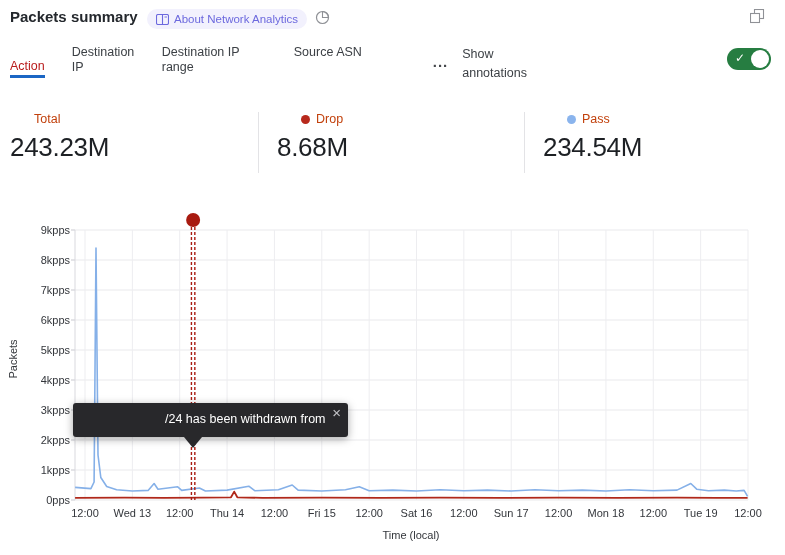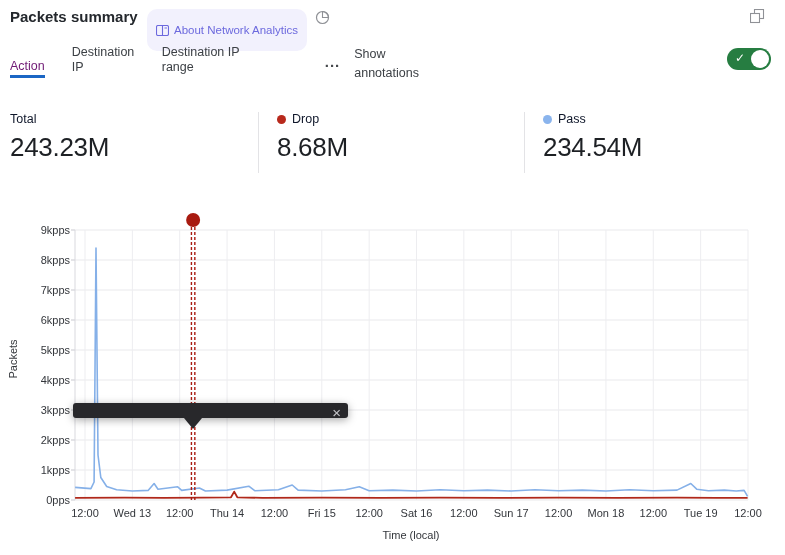--- a/index.html
+++ b/index.html
@@ -8,50 +8,50 @@
     background:#ffffff;color:#24282d;
     font-family:"Liberation Sans","DejaVu Sans",sans-serif;
     -webkit-font-smoothing:antialiased;
   }
   .abs{position:absolute;}
 
   
   .page-title{left:10px;top:8px;font-size:15px;font-weight:bold;color:#24282d;}
   .about-badge{
     left:147px;top:9px;height:20px;display:flex;align-items:center;gap:5px;
-    background:#f2f1fd;color:#6c69de;border-radius:10px;padding:11px 9px;
+    background:#f2f1fd;color:#6c69de;border-radius:10px;padding:0 9px;
     font-size:11.5px;cursor:pointer;
   }
   .pie-icon{left:315px;top:10px;width:15px;height:15px;cursor:pointer;}
   .expand-icon{left:750px;top:9px;width:15px;height:15px;cursor:pointer;}
 
   
   .tabs-row{left:10px;top:45px;right:14px;display:flex;align-items:flex-start;}
   #tabs{display:flex;align-items:flex-start;}
   .tab{font-size:12.5px;line-height:15px;color:#3c4045;cursor:pointer;}
-  .tab.active{color:#701a75;margin-top:14px;padding-bottom:1px;border-bottom:3px solid #1b66c4;}
+  .tab.active{color:#b91c1c;margin-top:14px;padding-bottom:1px;border-bottom:3px solid #1b66c4;}
   .tab:nth-child(1){margin-right:27px;}
   .tab:nth-child(2){width:70px;margin-right:20px;}
   .tab:nth-child(3){width:96px;margin-right:36px;}
   .tab:nth-child(4){width:78px;margin-right:30px;}
   .tab:nth-child(5){width:72px;margin-right:43px;}
   .tab:nth-child(6){width:52px;}
   .more-dots{margin-left:31px;margin-top:8px;font-size:15px;font-weight:bold;
     letter-spacing:1px;color:#46494d;cursor:pointer;}
   .annotations-label{margin-left:14px;width:80px;font-size:12.5px;line-height:19px;color:#3c4045;}
   .toggle{
     margin-left:auto;margin-top:3px;width:44px;height:22px;border-radius:11px;
     background:#267d41;position:relative;cursor:pointer;flex:none;
   }
   .toggle .check{position:absolute;left:8px;top:3px;color:#fff;font-size:12px;}
   .toggle .knob{position:absolute;right:2px;top:2px;width:18px;height:18px;border-radius:50%;background:#fff;}
 
   
   .stat{top:112px;}
-  .stat .stat-label{font-size:12.5px;color:#0f172a;display:flex;align-items:center;gap:6px;}
+  .stat .stat-label{font-size:12.5px;color:#c2410c;display:flex;align-items:center;gap:6px;margin-left:24px;}
   .stat .stat-value{margin-top:6px;font-size:26px;color:#1d2024;letter-spacing:-0.3px;}
   .dot{width:9px;height:9px;border-radius:50%;display:inline-block;}
   .dot-drop{background:#b8291c;}
   .dot-pass{background:#8ab4ed;}
   .stat-divider{top:112px;width:1px;height:61px;background:#e3e3e6;}
 
   
   #chart-svg{left:0;top:0;width:785px;height:555px;}
   svg{font-family:inherit;}
   .y-axis-title{
@@ -105,20 +105,21 @@
     <rect x="4.5" y="0.5" width="9" height="9" fill="#ffffff" stroke="#8f9196" stroke-width="1.1"></rect>
     <rect x="0.5" y="4.5" width="9" height="9" fill="#ffffff" stroke="#8f9196" stroke-width="1.1"></rect>
   </svg>
 </div>
 
 <div class="abs tabs-row">
   <div id="tabs">
       <div class="tab active"><span>Action</span></div>
       <div class="tab"><span>Destination IP</span></div>
       <div class="tab"><span>Destination IP range</span></div>
+      <div class="tab"><span>Source ASN</span></div>
     </div>
   <div class="more-dots">...</div>
   <div class="annotations-label">Show annotations</div>
   <div class="toggle">
     <span class="check">✓</span>
     <span class="knob"></span>
   </div>
 </div>
 
 <div class="abs stat" style="left:10px;">
@@ -210,13 +211,14 @@
     <polyline points="75.1,497.9 124.5,497.6 163.9,497.9 203.4,497.6 231.0,497.3 234.2,491.6 237.3,497.3 262.6,497.9 321.8,497.6 381.0,497.9 440.2,497.6 499.4,497.9 558.6,497.6 617.8,497.9 677.0,497.6 716.4,497.9 747.6,497.9" fill="none" stroke="#b0281a" stroke-width="1.8" stroke-linejoin="round"></polyline>
     <line x1="191.43214285714285" x2="191.43214285714285" y1="227" y2="500" stroke="#a81a10" stroke-width="1.4" stroke-dasharray="3,2"></line>
     <line x1="194.83214285714283" x2="194.83214285714283" y1="227" y2="500" stroke="#a81a10" stroke-width="1.4" stroke-dasharray="3,2"></line>
     <circle cx="193.13214285714284" cy="220" r="7" fill="#a81a10"></circle>
   </svg>
 <div class="abs y-axis-title">Packets</div>
 <div class="abs x-axis-title">Time (local)</div>
 
 <div class="abs tooltip">
   <span class="t-close">×</span>
+  <div class="t-line1">/24 has been withdrawn from</div>
 </div>
 
 </body></html>

